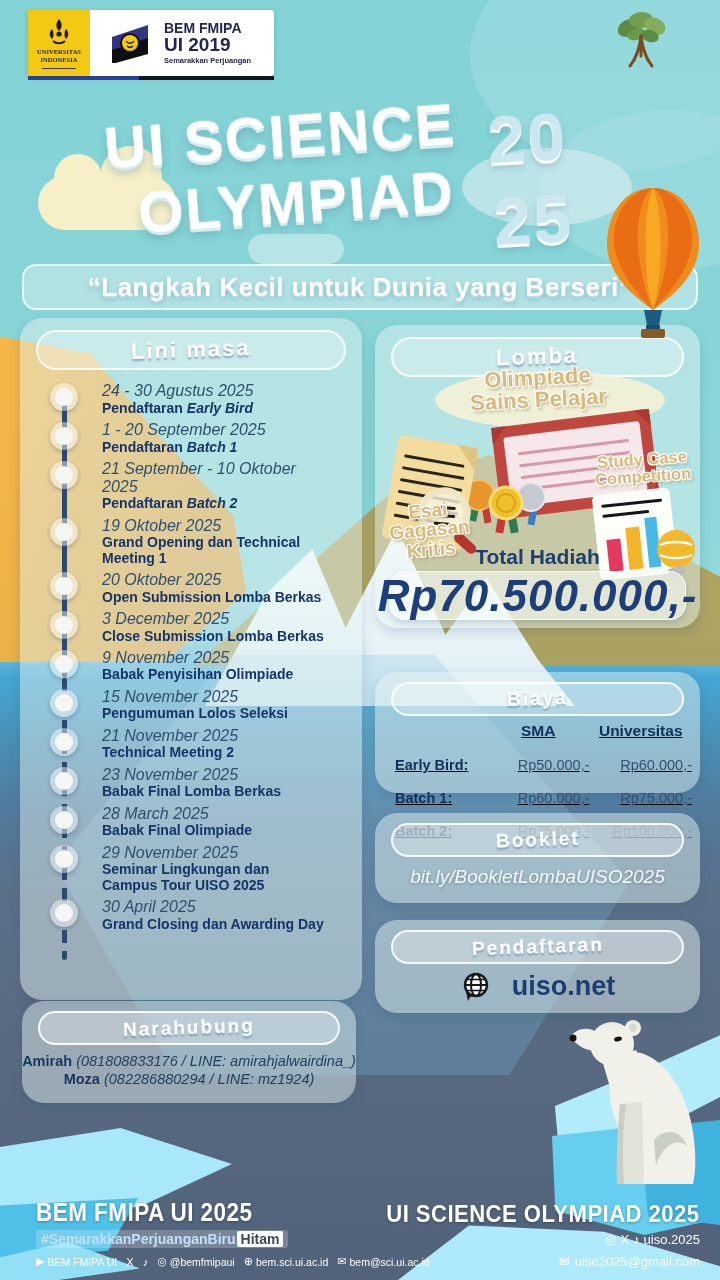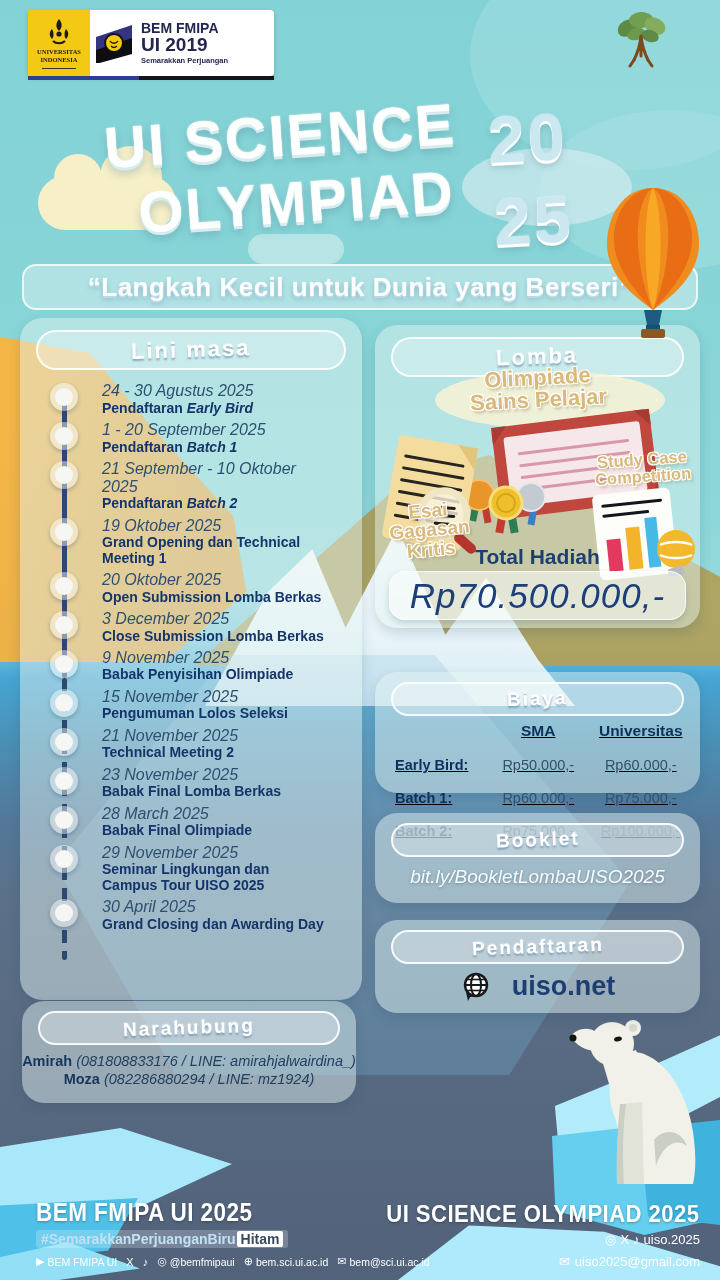--- a/index.html
+++ b/index.html
@@ -49,21 +49,21 @@
   .floe-corner{left:0;top:1242px;width:140px;height:38px;
     clip-path:polygon(0 40%,48% 0,100% 70%,42% 100%,0 100%);background:#93e0f6;}
   
   .logo-card{left:28px;top:10px;width:246px;height:66px;background:#fff;border-radius:4px;
     display:flex;align-items:stretch;box-shadow:0 2px 5px rgba(0,0,0,.15);}
   .logo-card::after{content:"";position:absolute;left:0;bottom:-4px;width:100%;height:4px;
     background:linear-gradient(90deg,#2c3f92 0 45%,#14141a 45% 100%);}
   .ui-block{width:62px;background:#f4c913;display:flex;flex-direction:column;align-items:center;justify-content:center;gap:1px;}
   .ui-block .uni-txt{font-family:"Liberation Serif",serif;font-size:6.5px;font-weight:bold;color:#1c1c1c;line-height:1.15;text-align:center;}
   .ui-block .motto{width:34px;height:3px;border-bottom:1px solid #333;margin-top:1px;}
-  .bem-wrap{flex:1;display:flex;align-items:center;gap:7px;padding-left:4px;}
+  .bem-wrap{flex:1;display:flex;align-items:center;gap:14px;padding-left:20px;}
   .bem-text .t1{font-size:14px;font-weight:800;color:#23264f;line-height:1.05;}
   .bem-text .t2{font-size:19px;font-weight:800;color:#23264f;line-height:1.05;}
   .bem-text .t3{font-size:7.5px;font-weight:700;color:#23264f;margin-top:1px;}
   .tree-logo{left:612px;top:6px;width:58px;height:62px;}
   
   .title-line{position:absolute;font-weight:800;color:#fdfefe;letter-spacing:2px;
     text-shadow:0 3px 0 #d6ecef,0 6px 8px rgba(70,120,140,.35),0 0 2px #fff;
     transform:rotate(-4deg);white-space:nowrap;}
   .t-l1{left:104px;top:102px;font-size:58px;}
   .t-l2{left:138px;top:168px;font-size:58px;}
@@ -112,28 +112,28 @@
   .ill{position:absolute;}
   .ill-cert{left:118px;top:90px;width:165px;height:98px;transform:rotate(-7deg);}
   .ill-medals{left:86px;top:148px;width:96px;height:64px;}
   .ill-essay{left:4px;top:112px;width:108px;height:122px;transform:rotate(4deg);}
   .ill-study{right:4px;top:150px;width:106px;height:106px;}
   .prize-label{position:absolute;left:0;right:0;top:220px;text-align:center;
     font-size:21px;font-weight:800;color:#1c3e70;}
   .prize-pill{position:absolute;left:14px;right:14px;top:246px;height:47px;border-radius:16px;
     background:rgba(250,253,252,.55);border:1.5px solid rgba(255,255,255,.8);
     display:flex;align-items:center;justify-content:center;box-shadow:0 3px 6px rgba(35,70,100,.2);}
-  .prize-pill span{font-size:35px;font-weight:400;font-style:italic;color:#1c3f7a;letter-spacing:1px;}
+  .prize-pill span{font-size:44px;font-weight:700;font-style:italic;color:#1c3f7a;letter-spacing:1px;}
   
   .card-biaya{left:375px;top:672px;width:325px;height:121px;}
   .fee-table{margin:6px 8px 0;display:grid;grid-template-columns:104px 1fr 1fr;row-gap:17px;text-decoration:underline;}
   .fee-h{font-size:15.5px;font-weight:800;color:#0f2f5a;text-align:center;}
   .fee-row{display:contents;}
   .fee-label{font-size:14.5px;font-weight:800;color:#0f2f5a;padding-left:12px;}
-  .fee-val{font-size:14.5px;color:#33506e;text-align:center;}
+  .fee-val{font-size:14.5px;color:#33506e;text-align:right;}
   
   .card-booklet{left:375px;top:813px;width:325px;height:90px;}
   .booklet-link{margin-top:9px;text-align:center;font-size:19px;font-style:italic;color:#f6fbfc;
     text-shadow:0 1px 3px rgba(40,70,100,.4);}
   .card-daftar{left:375px;top:920px;width:325px;height:93px;}
   .daftar-row{margin-top:6px;display:flex;align-items:center;justify-content:center;gap:20px;}
   .daftar-site{font-size:27px;font-weight:800;color:#1c3e70;}
   
   .card-nara{left:22px;top:1001px;width:334px;height:102px;}
   .contact-lines{margin-top:7px;text-align:center;}

